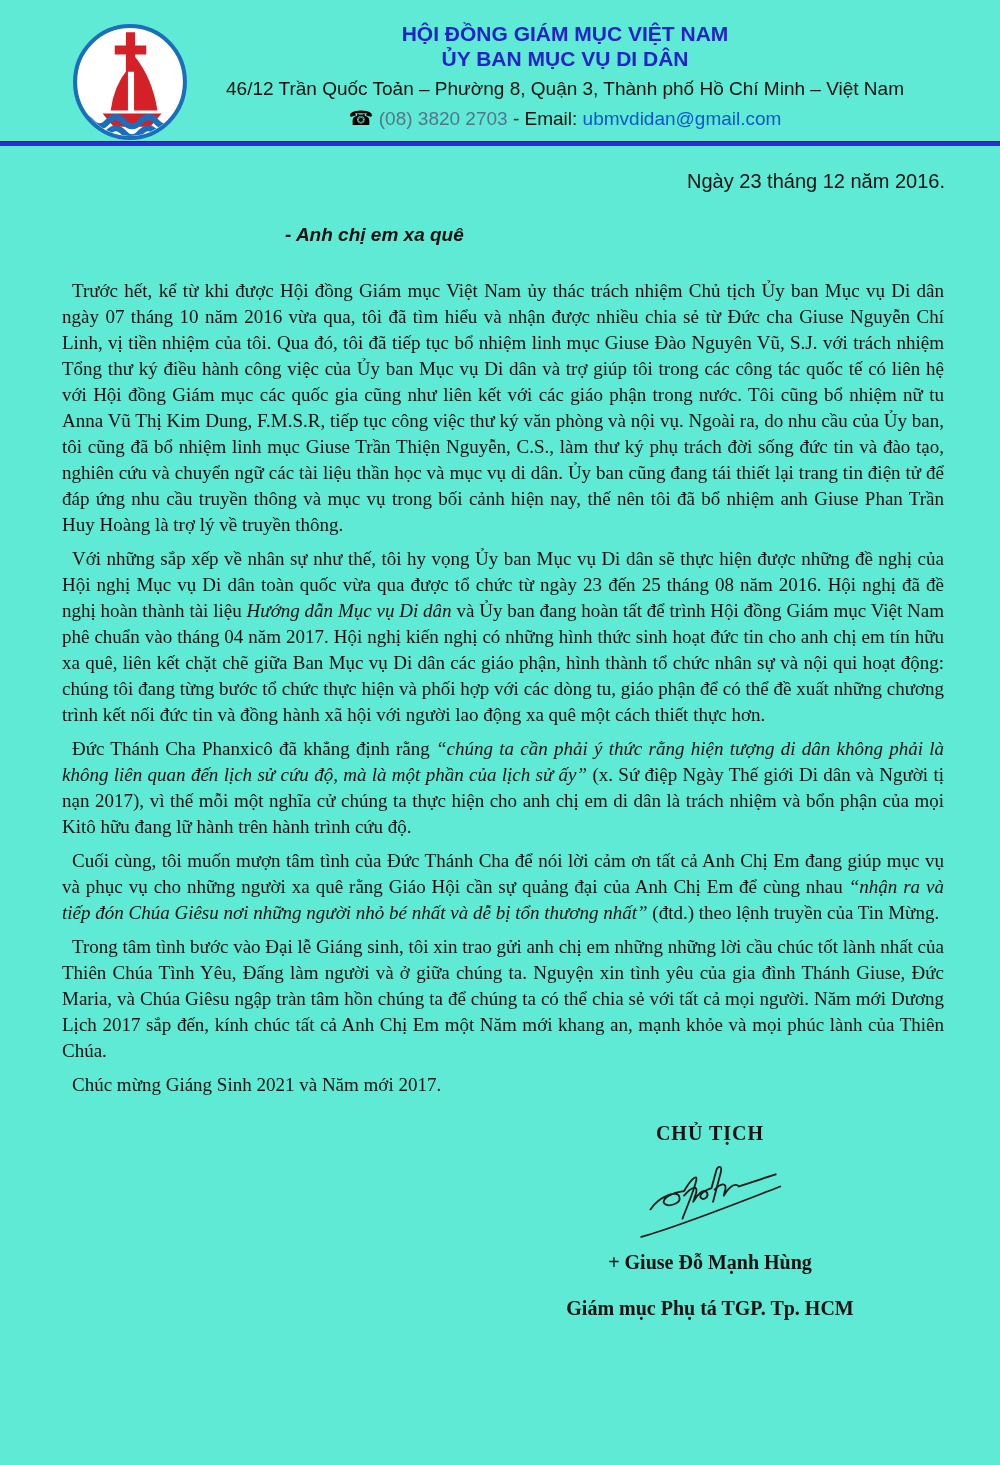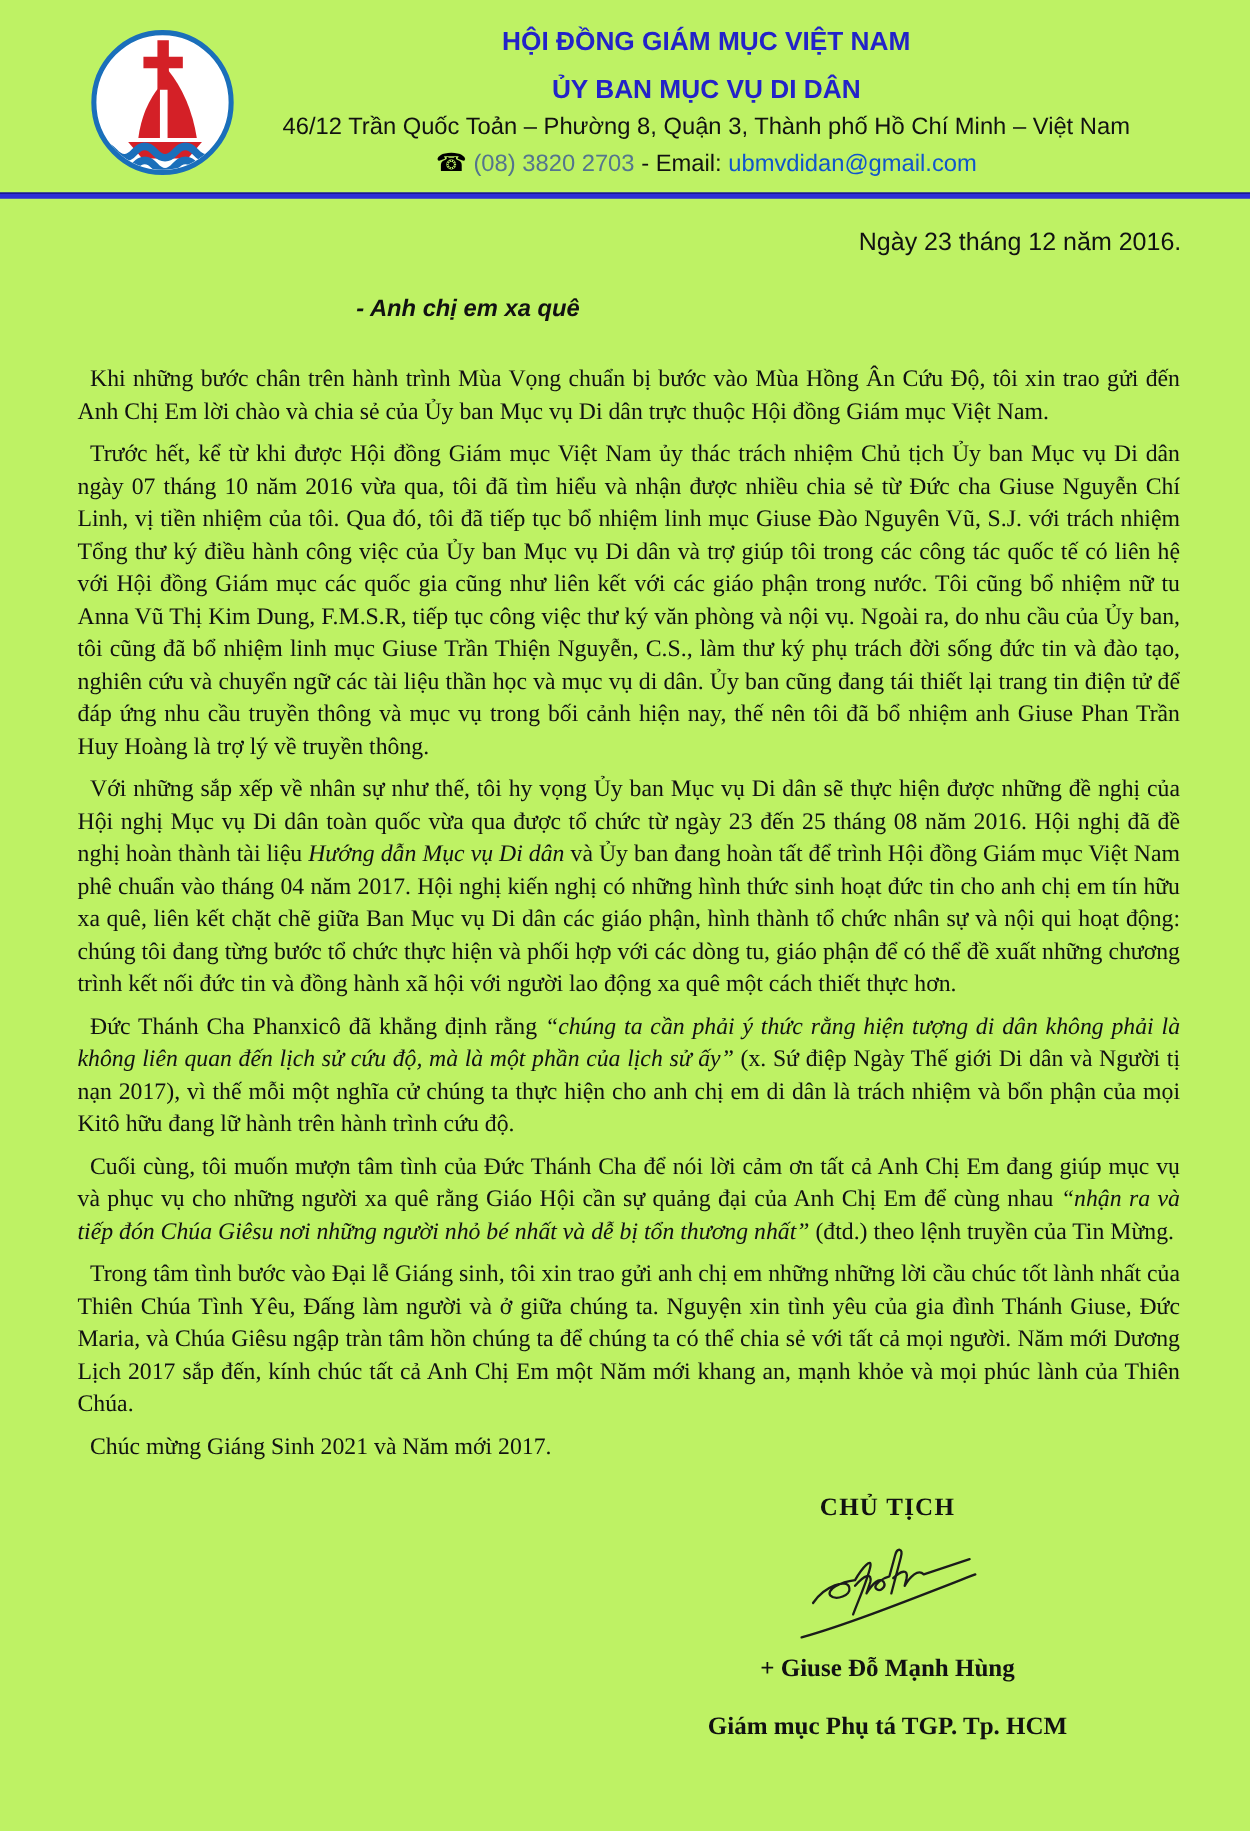--- a/index.html
+++ b/index.html
@@ -1,28 +1,28 @@
 <!DOCTYPE html>
 <html lang="vi"><head>
 <meta charset="utf-8">
 <style>
   html,body{margin:0;padding:0;background:#fff;}
   .page{
     position:relative;
     width:1000px;height:1465px;
-    background:#bef264;
+    background:#5eead4;
     overflow:hidden;
     color:#111;
   }
   
   .header{position:relative;padding-top:22px;}
   .logo{position:absolute;left:68px;top:22px;width:124px;height:120px;}
   .header-text{margin-left:130px;text-align:center;font-family:"Liberation Sans",sans-serif;}
   .org-line{font-weight:bold;font-size:21px;line-height:24px;color:#2323c8;}
-  .org-line2{margin-top:14px;}
+  .org-line2{margin-top:1px;}
   .address{font-size:19px;line-height:24px;color:#111;margin-top:6px;}
   .contact{font-size:19px;line-height:24px;margin-top:5px;}
   .phone-icon{color:#000;font-size:20px;}
   .phone-num{color:#54748e;}
   .email-link{color:#1155cc;text-decoration:none;cursor:pointer;}
   .divider{margin-top:10px;height:4px;background:#2c2cd6;border-top:1px solid #101080;}
   
   .date{margin-top:24px;padding-right:55px;text-align:right;
         font-family:"Liberation Sans",sans-serif;font-size:20px;color:#111;}
   .salutation{margin:26px 0 0 200px;
@@ -85,21 +85,20 @@
   </div>
   <div class="divider"></div>
 
   <div class="date">Ngày 23 tháng 12 năm 2016.</div>
 
   <div class="salutation">
       <div class="sal-cont">- Anh chị em xa quê</div>
     </div>
 
   <div class="body-text">
-      <p><span>Khi những bước chân trên hành trình Mùa Vọng chuẩn bị bước vào Mùa Hồng Ân Cứu Độ, tôi xin trao gửi đến Anh Chị Em lời chào và chia sẻ của Ủy ban Mục vụ Di dân trực thuộc Hội đồng Giám mục Việt Nam.</span></p>
       <p><span>Trước hết, kể từ khi được Hội đồng Giám mục Việt Nam ủy thác trách nhiệm Chủ tịch Ủy ban Mục vụ Di dân ngày 07 tháng 10 năm 2016 vừa qua, tôi đã tìm hiểu và nhận được nhiều chia sẻ từ Đức cha Giuse Nguyễn Chí Linh, vị tiền nhiệm của tôi. Qua đó, tôi đã tiếp tục bổ nhiệm linh mục Giuse Đào Nguyên Vũ, S.J. với trách nhiệm Tổng thư ký điều hành công việc của Ủy ban Mục vụ Di dân và trợ giúp tôi trong các công tác quốc tế có liên hệ với Hội đồng Giám mục các quốc gia cũng như liên kết với các giáo phận trong nước. Tôi cũng bổ nhiệm nữ tu Anna Vũ Thị Kim Dung, F.M.S.R, tiếp tục công việc thư ký văn phòng và nội vụ. Ngoài ra, do nhu cầu của Ủy ban, tôi cũng đã bổ nhiệm linh mục Giuse Trần Thiện Nguyễn, C.S., làm thư ký phụ trách đời sống đức tin và đào tạo, nghiên cứu và chuyển ngữ các tài liệu thần học và mục vụ di dân. Ủy ban cũng đang tái thiết lại trang tin điện tử để đáp ứng nhu cầu truyền thông và mục vụ trong bối cảnh hiện nay, thế nên tôi đã bổ nhiệm anh Giuse Phan Trần Huy Hoàng là trợ lý về truyền thông.</span></p>
       <p><span>Với những sắp xếp về nhân sự như thế, tôi hy vọng Ủy ban Mục vụ Di dân sẽ thực hiện được những đề nghị của Hội nghị Mục vụ Di dân toàn quốc vừa qua được tổ chức từ ngày 23 đến 25 tháng 08 năm 2016. Hội nghị đã đề nghị hoàn thành tài liệu </span><span class="it">Hướng dẫn Mục vụ Di dân</span><span> và Ủy ban đang hoàn tất để trình Hội đồng Giám mục Việt Nam phê chuẩn vào tháng 04 năm 2017. Hội nghị kiến nghị có những hình thức sinh hoạt đức tin cho anh chị em tín hữu xa quê, liên kết chặt chẽ giữa Ban Mục vụ Di dân các giáo phận, hình thành tổ chức nhân sự và nội qui hoạt động: chúng tôi đang từng bước tổ chức thực hiện và phối hợp với các dòng tu, giáo phận để có thể đề xuất những chương trình kết nối đức tin và đồng hành xã hội với người lao động xa quê một cách thiết thực hơn.</span></p>
       <p><span>Đức Thánh Cha Phanxicô đã khẳng định rằng </span><span class="it">“chúng ta cần phải ý thức rằng hiện tượng di dân không phải là không liên quan đến lịch sử cứu độ, mà là một phần của lịch sử ấy”</span><span> (x. Sứ điệp Ngày Thế giới Di dân và Người tị nạn 2017), vì thế mỗi một nghĩa cử chúng ta thực hiện cho anh chị em di dân là trách nhiệm và bổn phận của mọi Kitô hữu đang lữ hành trên hành trình cứu độ.</span></p>
       <p><span>Cuối cùng, tôi muốn mượn tâm tình của Đức Thánh Cha để nói lời cảm ơn tất cả Anh Chị Em đang giúp mục vụ và phục vụ cho những người xa quê rằng Giáo Hội cần sự quảng đại của Anh Chị Em để cùng nhau </span><span class="it">“nhận ra và tiếp đón Chúa Giêsu nơi những người nhỏ bé nhất và dễ bị tổn thương nhất”</span><span> (đtd.) theo lệnh truyền của Tin Mừng.</span></p>
       <p><span>Trong tâm tình bước vào Đại lễ Giáng sinh, tôi xin trao gửi anh chị em những những lời cầu chúc tốt lành nhất của Thiên Chúa Tình Yêu, Đấng làm người và ở giữa chúng ta. Nguyện xin tình yêu của gia đình Thánh Giuse, Đức Maria, và Chúa Giêsu ngập tràn tâm hồn chúng ta để chúng ta có thể chia sẻ với tất cả mọi người. Năm mới Dương Lịch 2017 sắp đến, kính chúc tất cả Anh Chị Em một Năm mới khang an, mạnh khỏe và mọi phúc lành của Thiên Chúa.</span></p>
       <p><span>Chúc mừng Giáng Sinh 2021 và Năm mới 2017.</span></p>
     </div>
 
   <div class="closing">
     <div class="closing-title">CHỦ TỊCH</div>

